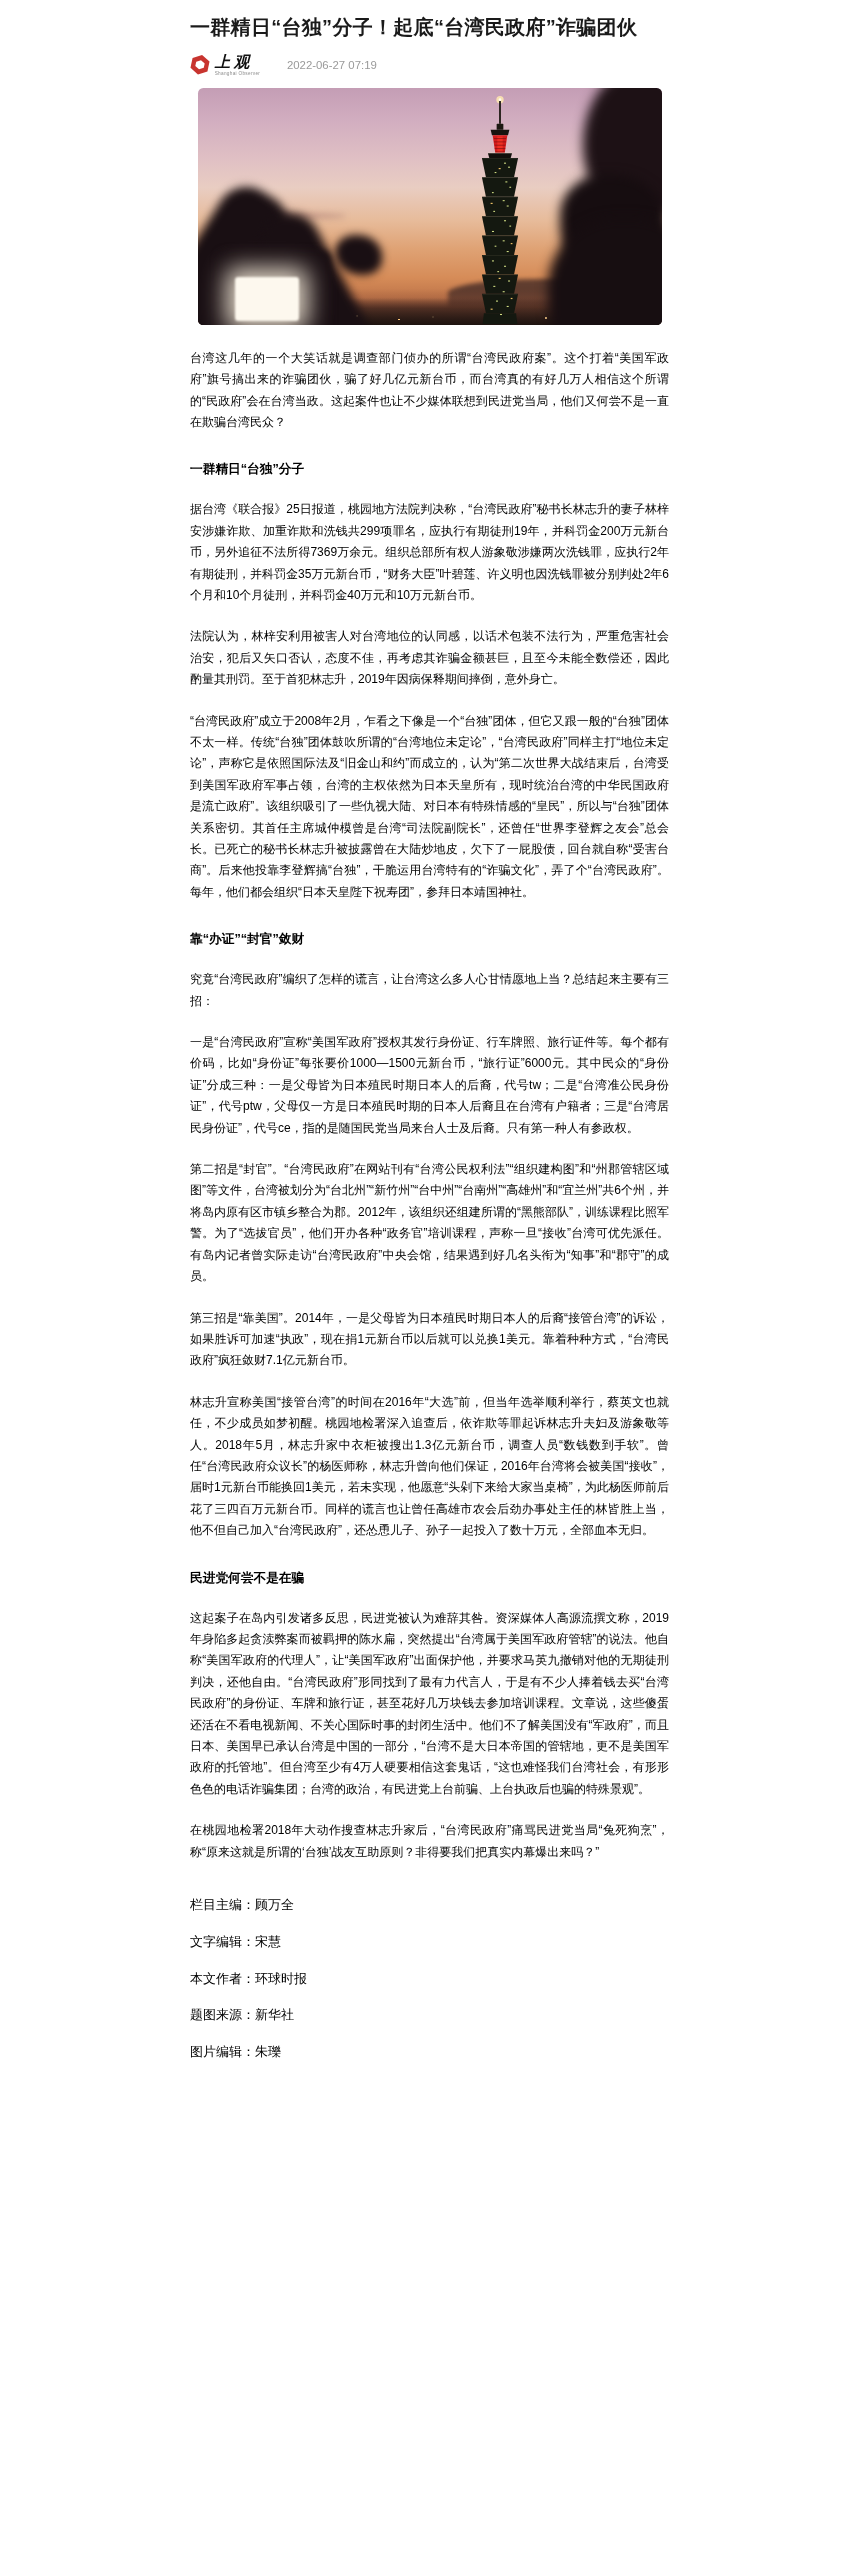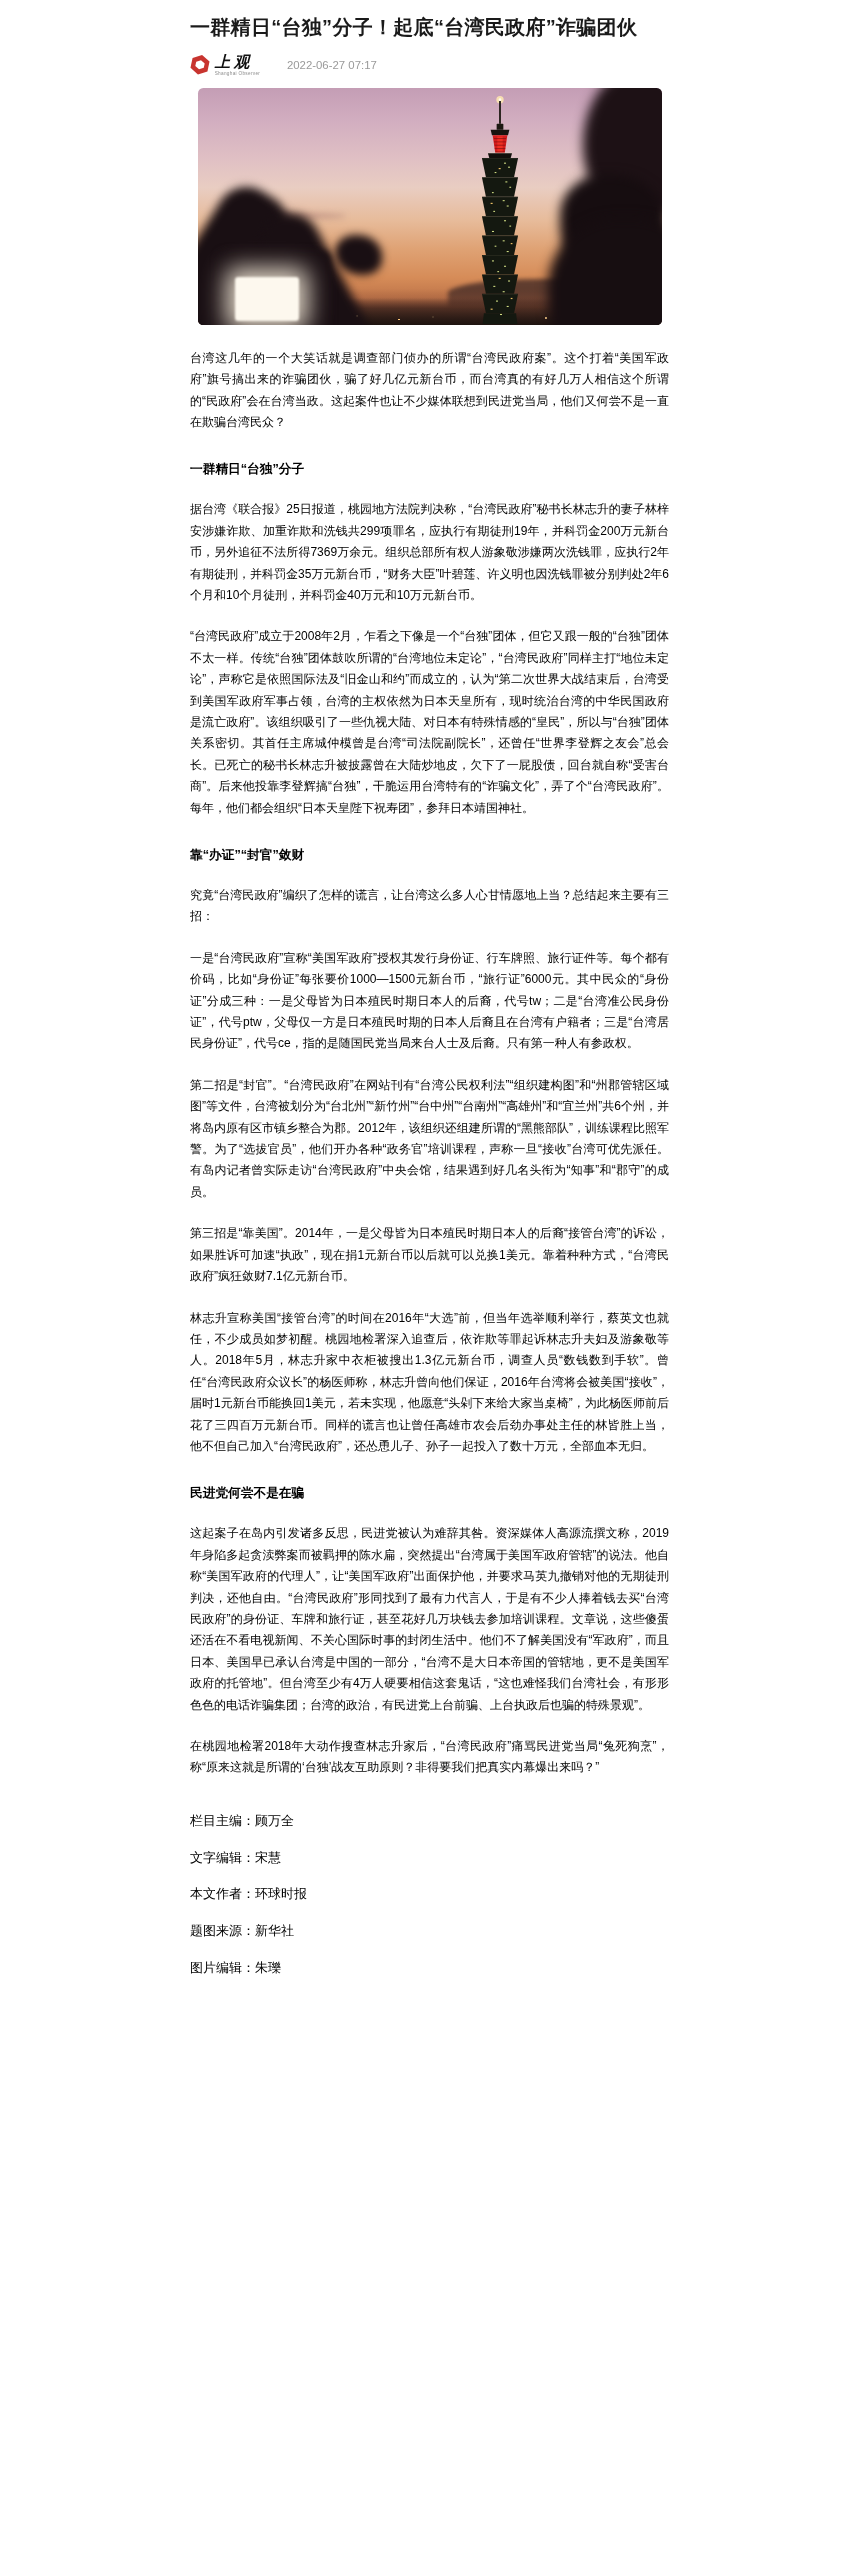--- a/index.html
+++ b/index.html
@@ -111,21 +111,21 @@
         <svg width="20" height="21.4" viewBox="0 0 30 32">
           <path d="M15 1 L28 8.5 L28 23.5 L15 31 L2 23.5 L2 8.5 Z" fill="#C8342F" transform="rotate(12 15 16)"></path>
           <path d="M15 9 L21.5 12.7 L21.5 19.3 L15 23 L8.5 19.3 L8.5 12.7 Z" fill="#ffffff" transform="rotate(12 15 16)"></path>
         </svg>
       </span>
       <span class="logo-textcol">
         <span class="brand-cn">上观</span>
         <span class="brand-en">Shanghai Observer</span>
       </span>
     </div>
-    <span class="publish-time">2022-06-27 07:17</span>
+    <span class="publish-time">2022-06-27 07:19</span>
   </div>
 
   <div class="hero">
     <div class="cloud"></div>
     <div class="mtn mtn-l"></div>
     <div class="mtn mtn-r"></div>
     <div class="haze"></div>
     <div class="city"></div>
     <div class="spike"></div>
     <div class="br-building"></div>
@@ -211,20 +211,21 @@
     <div class="l-screen"></div>
     <div class="sil r-head"></div>
     <div class="sil r-cam"></div>
     <div class="sil r-body"></div>
   </div>
 
   <div class="article">
     <p>台湾这几年的一个大笑话就是调查部门侦办的所谓“台湾民政府案”。这个打着“美国军政府”旗号搞出来的诈骗团伙，骗了好几亿元新台币，而台湾真的有好几万人相信这个所谓的“民政府”会在台湾当政。这起案件也让不少媒体联想到民进党当局，他们又何尝不是一直在欺骗台湾民众？</p>
     <h2>一群精日“台独”分子</h2>
     <p>据台湾《联合报》25日报道，桃园地方法院判决称，“台湾民政府”秘书长林志升的妻子林梓安涉嫌诈欺、加重诈欺和洗钱共299项罪名，应执行有期徒刑19年，并科罚金200万元新台币，另外追征不法所得7369万余元。组织总部所有权人游象敬涉嫌两次洗钱罪，应执行2年有期徒刑，并科罚金35万元新台币，“财务大臣”叶碧莲、许义明也因洗钱罪被分别判处2年6个月和10个月徒刑，并科罚金40万元和10万元新台币。</p>
+    <p>法院认为，林梓安利用被害人对台湾地位的认同感，以话术包装不法行为，严重危害社会治安，犯后又矢口否认，态度不佳，再考虑其诈骗金额甚巨，且至今未能全数偿还，因此酌量其刑罚。至于首犯林志升，2019年因病保释期间摔倒，意外身亡。</p>
     <p>“台湾民政府”成立于2008年2月，乍看之下像是一个“台独”团体，但它又跟一般的“台独”团体不太一样。传统“台独”团体鼓吹所谓的“台湾地位未定论”，“台湾民政府”同样主打“地位未定论”，声称它是依照国际法及“旧金山和约”而成立的，认为“第二次世界大战结束后，台湾受到美国军政府军事占领，台湾的主权依然为日本天皇所有，现时统治台湾的中华民国政府是流亡政府”。该组织吸引了一些仇视大陆、对日本有特殊情感的“皇民”，所以与“台独”团体关系密切。其首任主席城仲模曾是台湾“司法院副院长”，还曾任“世界李登辉之友会”总会长。已死亡的秘书长林志升被披露曾在大陆炒地皮，欠下了一屁股债，回台就自称“受害台商”。后来他投靠李登辉搞“台独”，干脆运用台湾特有的“诈骗文化”，弄了个“台湾民政府”。每年，他们都会组织“日本天皇陛下祝寿团”，参拜日本靖国神社。</p>
     <h2>靠“办证”“封官”敛财</h2>
     <p>究竟“台湾民政府”编织了怎样的谎言，让台湾这么多人心甘情愿地上当？总结起来主要有三招：</p>
     <p>一是“台湾民政府”宣称“美国军政府”授权其发行身份证、行车牌照、旅行证件等。每个都有价码，比如“身份证”每张要价1000—1500元新台币，“旅行证”6000元。其中民众的“身份证”分成三种：一是父母皆为日本殖民时期日本人的后裔，代号tw；二是“台湾准公民身份证”，代号ptw，父母仅一方是日本殖民时期的日本人后裔且在台湾有户籍者；三是“台湾居民身份证”，代号ce，指的是随国民党当局来台人士及后裔。只有第一种人有参政权。</p>
     <p>第二招是“封官”。“台湾民政府”在网站刊有“台湾公民权利法”“组织建构图”和“州郡管辖区域图”等文件，台湾被划分为“台北州”“新竹州”“台中州”“台南州”“高雄州”和“宜兰州”共6个州，并将岛内原有区市镇乡整合为郡。2012年，该组织还组建所谓的“黑熊部队”，训练课程比照军警。为了“选拔官员”，他们开办各种“政务官”培训课程，声称一旦“接收”台湾可优先派任。有岛内记者曾实际走访“台湾民政府”中央会馆，结果遇到好几名头衔为“知事”和“郡守”的成员。</p>
     <p>第三招是“靠美国”。2014年，一是父母皆为日本殖民时期日本人的后裔“接管台湾”的诉讼，如果胜诉可加速“执政”，现在捐1元新台币以后就可以兑换1美元。靠着种种方式，“台湾民政府”疯狂敛财7.1亿元新台币。</p>
     <p>林志升宣称美国“接管台湾”的时间在2016年“大选”前，但当年选举顺利举行，蔡英文也就任，不少成员如梦初醒。桃园地检署深入追查后，依诈欺等罪起诉林志升夫妇及游象敬等人。2018年5月，林志升家中衣柜被搜出1.3亿元新台币，调查人员“数钱数到手软”。曾任“台湾民政府众议长”的杨医师称，林志升曾向他们保证，2016年台湾将会被美国“接收”，届时1元新台币能换回1美元，若未实现，他愿意“头剁下来给大家当桌椅”，为此杨医师前后花了三四百万元新台币。同样的谎言也让曾任高雄市农会后劲办事处主任的林皆胜上当，他不但自己加入“台湾民政府”，还怂恿儿子、孙子一起投入了数十万元，全部血本无归。</p>
     <h2>民进党何尝不是在骗</h2>
     <p>这起案子在岛内引发诸多反思，民进党被认为难辞其咎。资深媒体人高源流撰文称，2019年身陷多起贪渎弊案而被羁押的陈水扁，突然提出“台湾属于美国军政府管辖”的说法。他自称“美国军政府的代理人”，让“美国军政府”出面保护他，并要求马英九撤销对他的无期徒刑判决，还他自由。“台湾民政府”形同找到了最有力代言人，于是有不少人捧着钱去买“台湾民政府”的身份证、车牌和旅行证，甚至花好几万块钱去参加培训课程。文章说，这些傻蛋还活在不看电视新闻、不关心国际时事的封闭生活中。他们不了解美国没有“军政府”，而且日本、美国早已承认台湾是中国的一部分，“台湾不是大日本帝国的管辖地，更不是美国军政府的托管地”。但台湾至少有4万人硬要相信这套鬼话，“这也难怪我们台湾社会，有形形色色的电话诈骗集团；台湾的政治，有民进党上台前骗、上台执政后也骗的特殊景观”。</p>
     <p>在桃园地检署2018年大动作搜查林志升家后，“台湾民政府”痛骂民进党当局“兔死狗烹”，称“原来这就是所谓的‘台独’战友互助原则？非得要我们把真实内幕爆出来吗？”</p>

